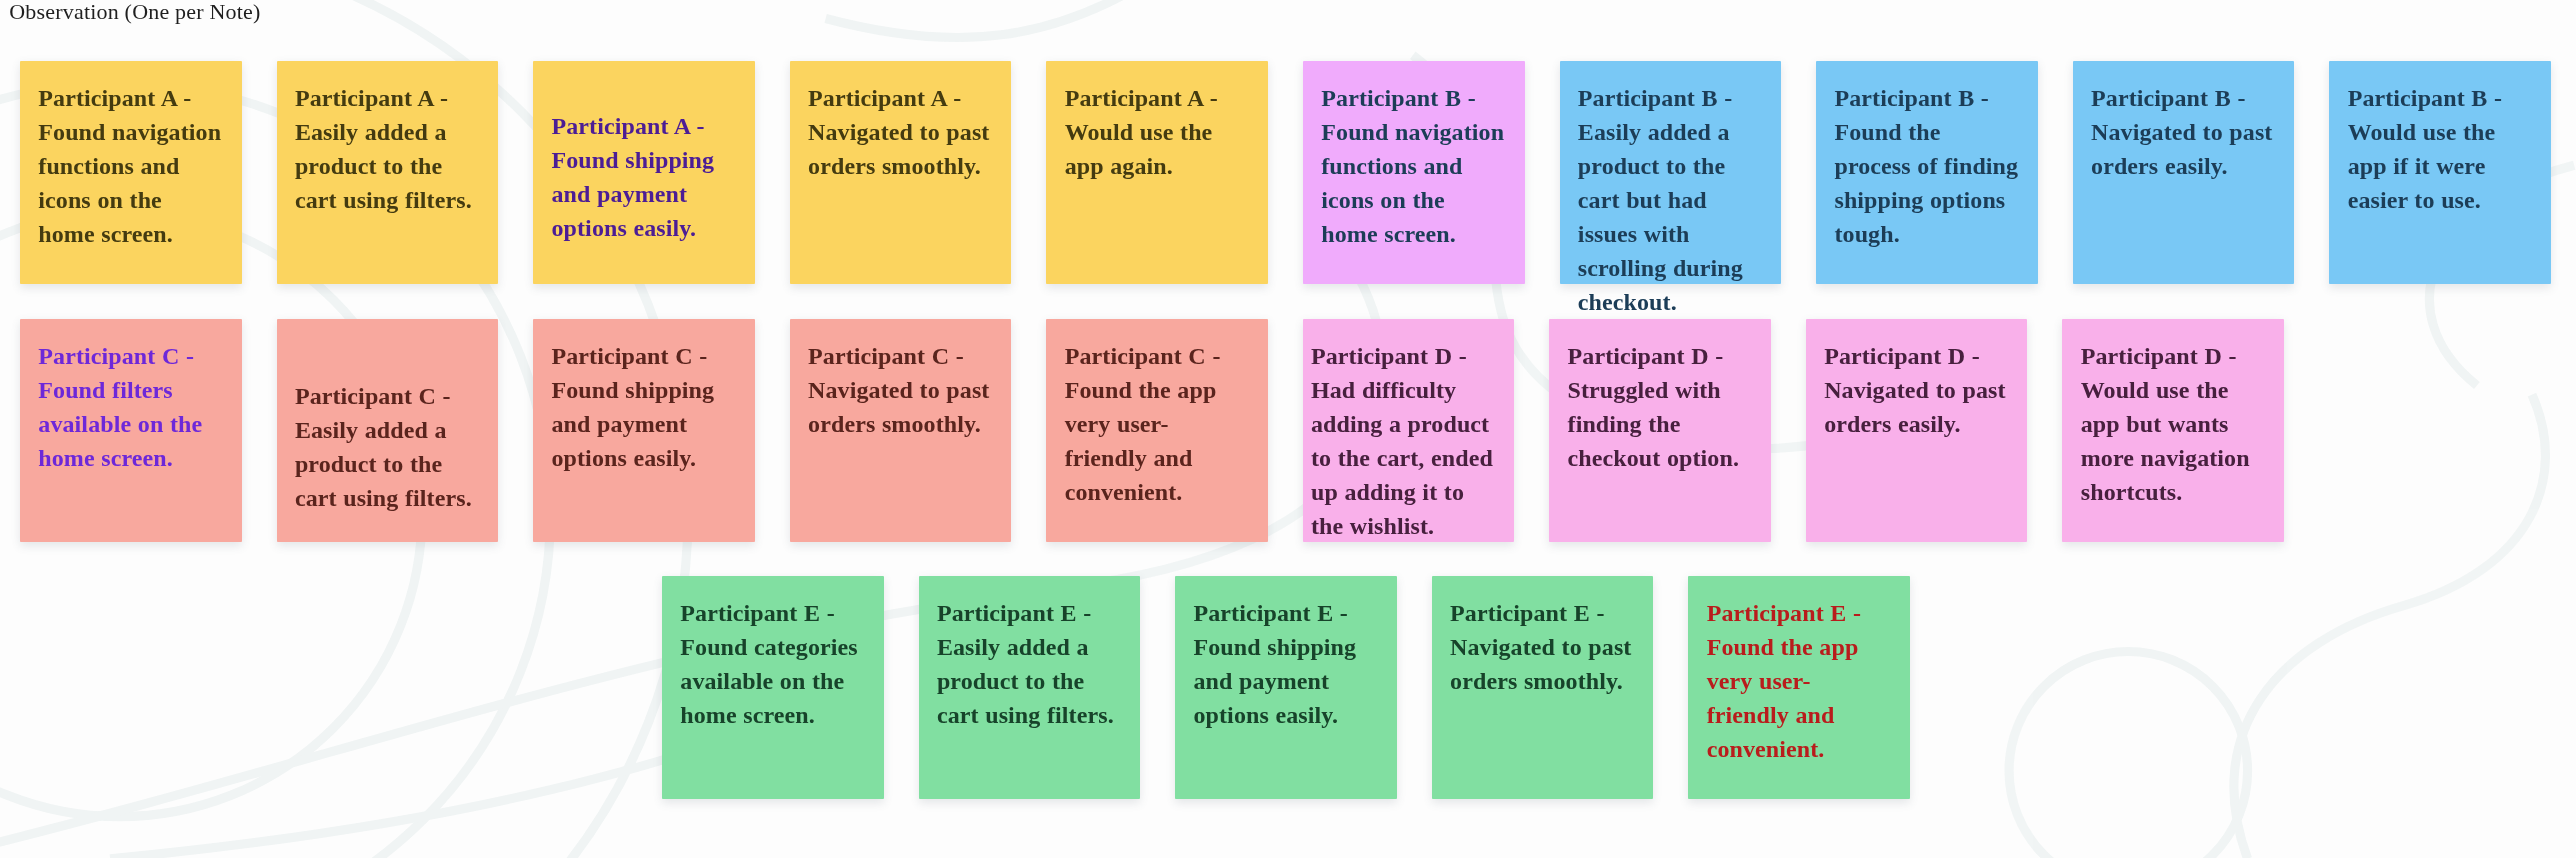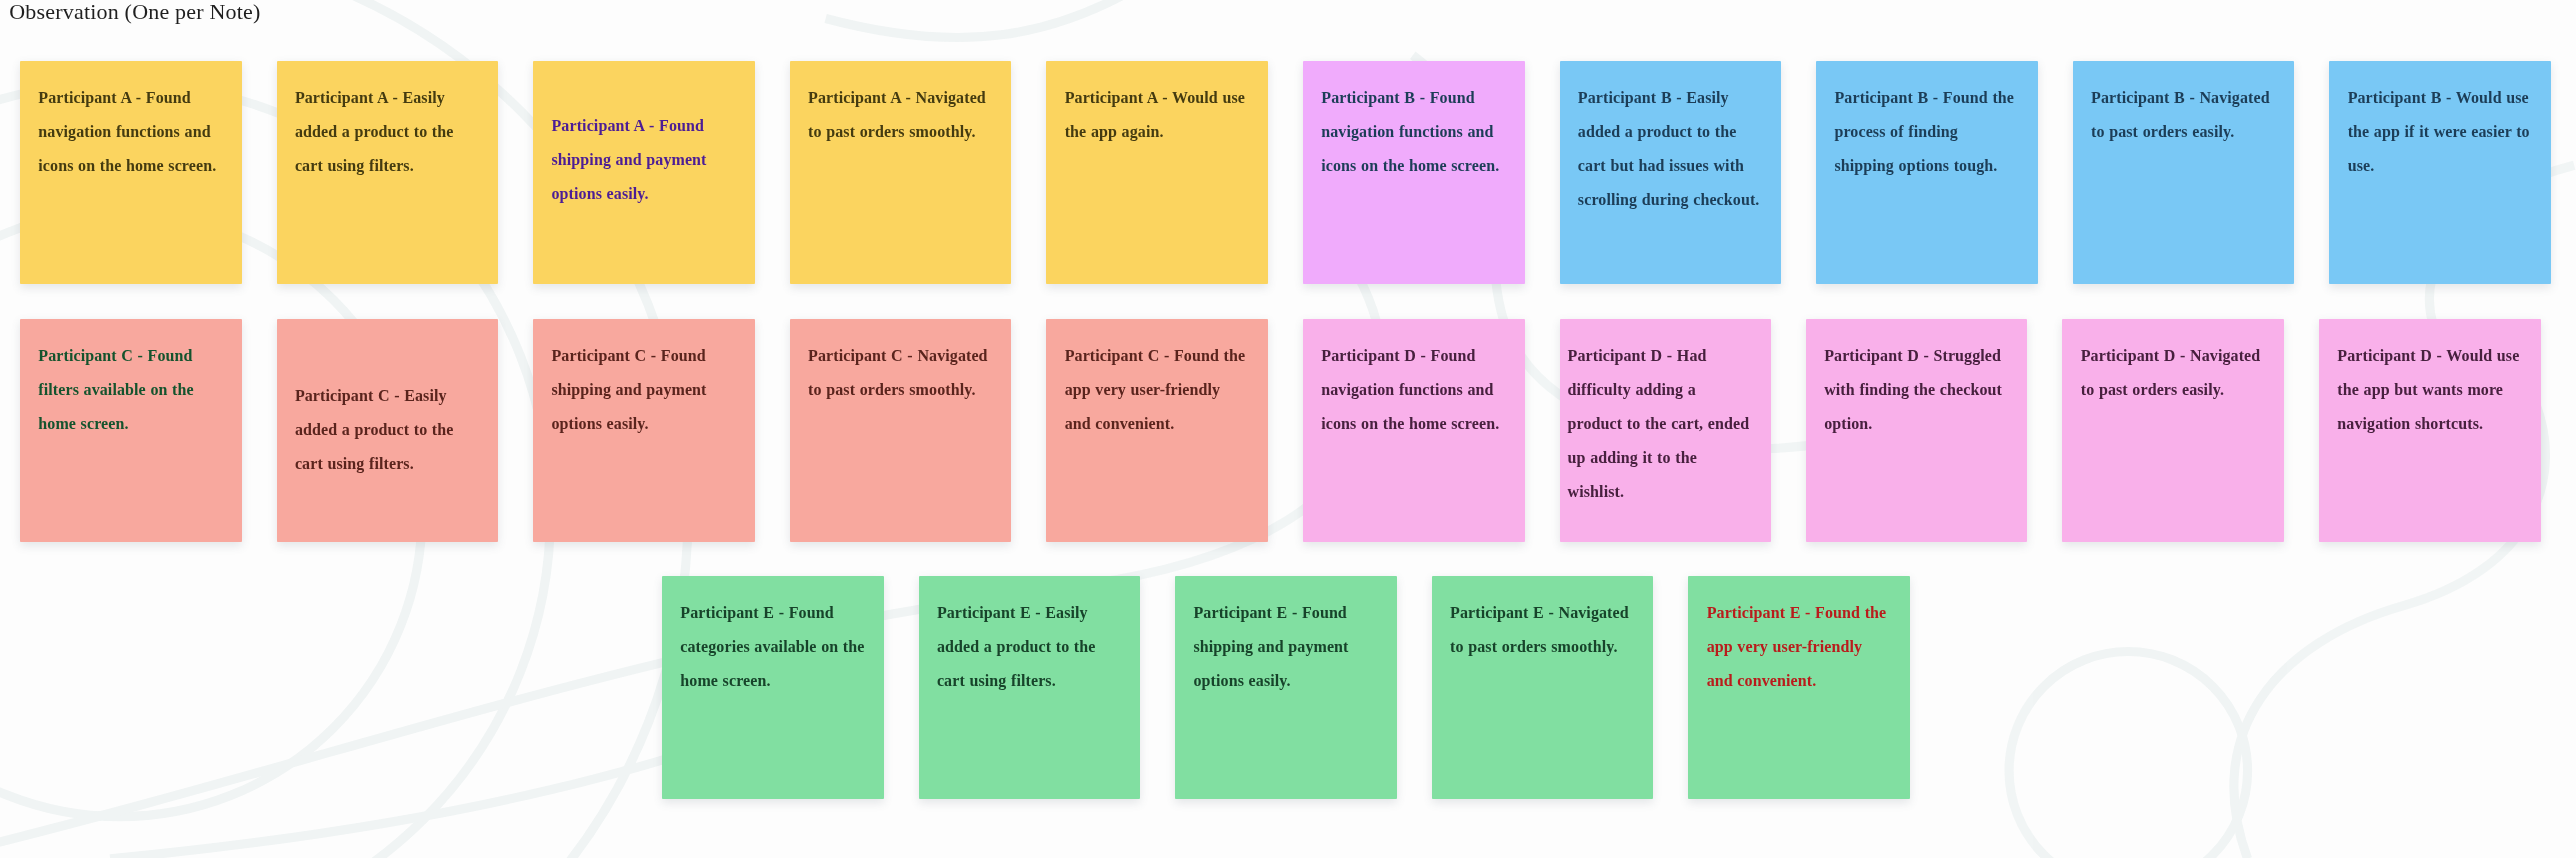--- a/index.html
+++ b/index.html
@@ -43,21 +43,21 @@
   .note {
     width: 185px;
     height: 183px;
     padding: 20px 18.3px;
     box-shadow: 0 3.7px 9.2px rgba(80, 95, 105, 0.14);
     border-radius: 0.9px;
     box-sizing: content-box;
   }
   .note-text {
     display: block;
-    font-size: 16px;
+    font-size: 24px;
     line-height: 34px;
     font-weight: 600;
     letter-spacing: 0.1px;
     word-spacing: 0.5px;
   }
 </style>
 </head>
 <body>
 
 <div id="canvas">
@@ -115,42 +115,39 @@
   <div class="note" style="background: rgb(121, 200, 245);">
     <span class="note-text" style="color: rgb(28, 61, 87);">Participant B - Navigated to past orders easily.</span>
   </div>
 
   <div class="note" style="background: rgb(121, 200, 245);">
     <span class="note-text" style="color: rgb(28, 61, 87);">Participant B - Would use the app if it were easier to use.</span>
   </div>
 </div>
   <div class="row" id="row-1">
   <div class="note" style="background: rgb(248, 168, 158);">
-    <span class="note-text" style="color: #14532d;">Participant C - Found filters available on the home screen.</span>
+    <span class="note-text" style="color: #6d28d9;">Participant C - Found filters available on the home screen.</span>
   </div>
 
   <div class="note" style="background: rgb(248, 168, 158);">
     <span class="note-text" style="color: rgb(90, 36, 29); margin-top: 40px;">Participant C - Easily added a product to the cart using filters.</span>
   </div>
 
   <div class="note" style="background: rgb(248, 168, 158);">
     <span class="note-text" style="color: rgb(90, 36, 29);">Participant C - Found shipping and payment options easily.</span>
   </div>
 
   <div class="note" style="background: rgb(248, 168, 158);">
     <span class="note-text" style="color: rgb(90, 36, 29);">Participant C - Navigated to past orders smoothly.</span>
   </div>
 
   <div class="note" style="background: rgb(248, 168, 158);">
     <span class="note-text" style="color: rgb(90, 36, 29);">Participant C - Found the app very user-friendly and convenient.</span>
   </div>
 
-  <div class="note" style="background: rgb(249, 176, 234);">
-    <span class="note-text" style="color: rgb(71, 32, 62);">Participant D - Found navigation functions and icons on the home screen.</span>
-  </div>
 
   <div class="note" style="background: rgb(249, 176, 234); padding-left: 8px;">
     <span class="note-text" style="color: rgb(71, 32, 62);">Participant D - Had difficulty adding a product to the cart, ended up adding it to the wishlist.</span>
   </div>
 
   <div class="note" style="background: rgb(249, 176, 234);">
     <span class="note-text" style="color: rgb(71, 32, 62);">Participant D - Struggled with finding the checkout option.</span>
   </div>
 
   <div class="note" style="background: rgb(249, 176, 234);">

